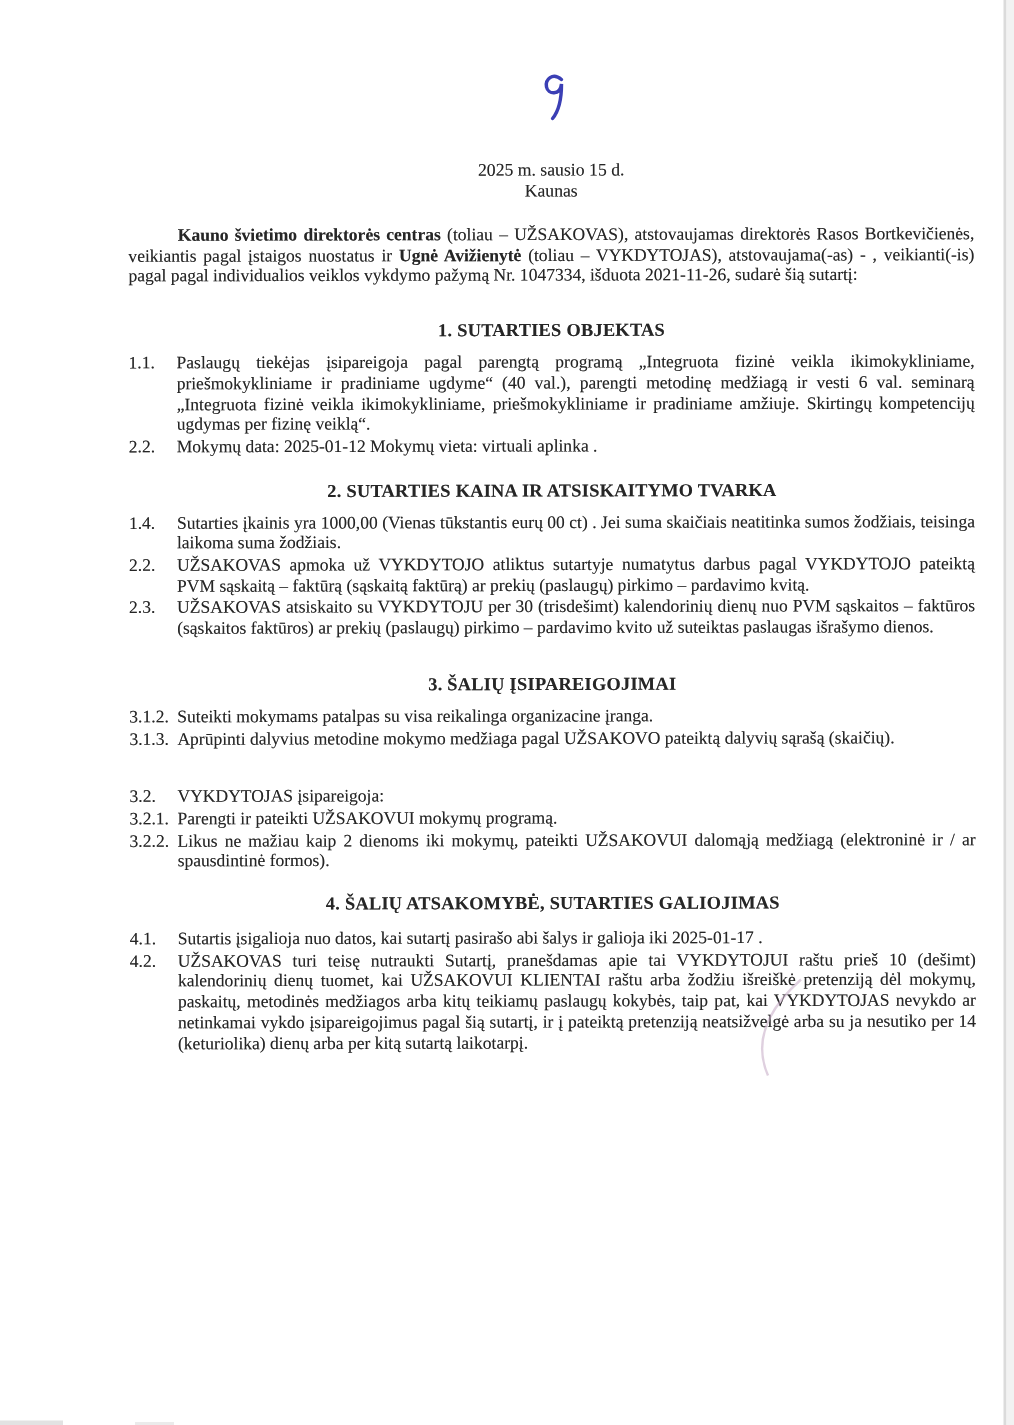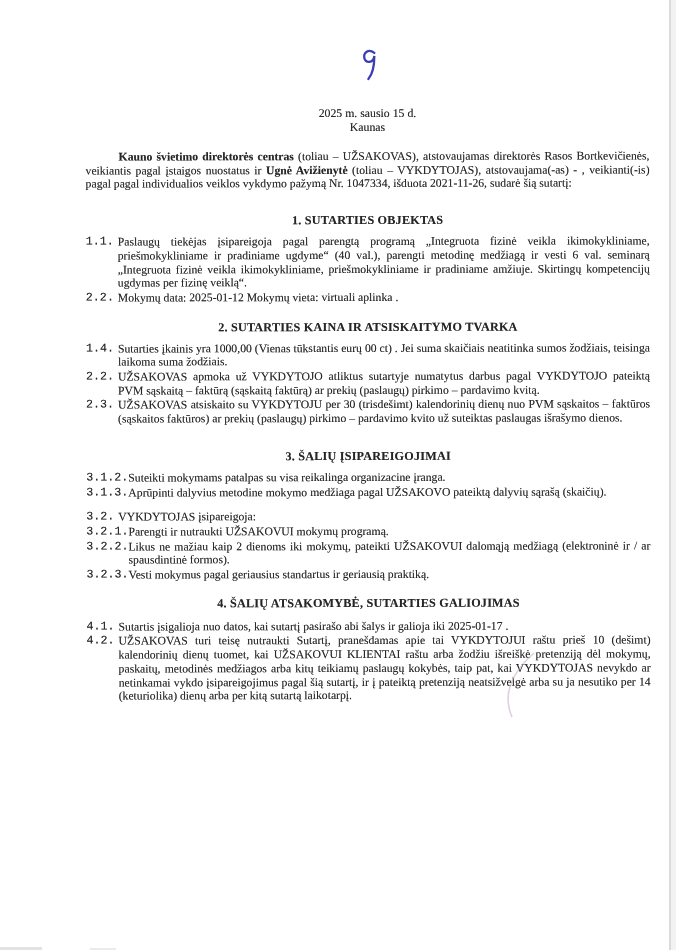--- a/index.html
+++ b/index.html
@@ -33,23 +33,23 @@
   .sec-heading{
     font-weight:bold;font-size:12.2px;text-align:center;line-height:15px;
     letter-spacing:.2px;
   }
   #h1{margin-top:22px;margin-bottom:7px;}
   #h2{margin-top:15px;margin-bottom:7px;}
   #h3{margin-top:23px;margin-bottom:7px;}
   #h4{margin-top:14px;margin-bottom:9px;}
   .items{font-size:11.7px;line-height:13.7px;}
   .item{display:flex;margin-bottom:1px;}
-  .inum{flex:0 0 32px;font-family:Liberation Mono, monospace;}
+  .inum{flex:0 0 32px;}
   .itxt{flex:1;text-align:justify;}
-  .gap-before{margin-top:11px;}
+  .gap-before{margin-top:25px;}
   
   .edge-line{
     position:absolute;top:0;bottom:0;left:669px;width:2px;
     background:#cfcfcf;opacity:.75;
   }
   .edge-band{
     position:absolute;top:0;bottom:0;left:671px;right:0;
     background:#f2f2f2;
   }
   .corner-sliver{
@@ -117,29 +117,25 @@
     <div class="item">
       <span class="inum">3.1.3.</span>
       <span class="itxt">Aprūpinti dalyvius metodine mokymo medžiaga pagal UŽSAKOVO pateiktą dalyvių sąrašą (skaičių).</span>
     </div>
     <div class="item gap-before">
       <span class="inum">3.2.</span>
       <span class="itxt">VYKDYTOJAS įsipareigoja:</span>
     </div>
     <div class="item">
       <span class="inum">3.2.1.</span>
-      <span class="itxt">Parengti ir nutraukti UŽSAKOVUI mokymų programą.</span>
+      <span class="itxt">Parengti ir pateikti UŽSAKOVUI mokymų programą.</span>
     </div>
     <div class="item">
       <span class="inum">3.2.2.</span>
       <span class="itxt">Likus ne mažiau kaip 2 dienoms iki mokymų, pateikti UŽSAKOVUI dalomąją medžiagą (elektroninė ir / ar spausdintinė formos).</span>
-    </div>
-    <div class="item">
-      <span class="inum">3.2.3.</span>
-      <span class="itxt">Vesti mokymus pagal geriausius standartus ir geriausią praktiką.</span>
     </div>
   </div>
 
   <div class="sec-heading" id="h4">4. ŠALIŲ ATSAKOMYBĖ, SUTARTIES GALIOJIMAS</div>
   <div class="items">
     <div class="item">
       <span class="inum">4.1.</span>
       <span class="itxt">Sutartis įsigalioja nuo datos, kai sutartį pasirašo abi šalys ir galioja iki 2025-01-17 .</span>
     </div>
     <div class="item">

